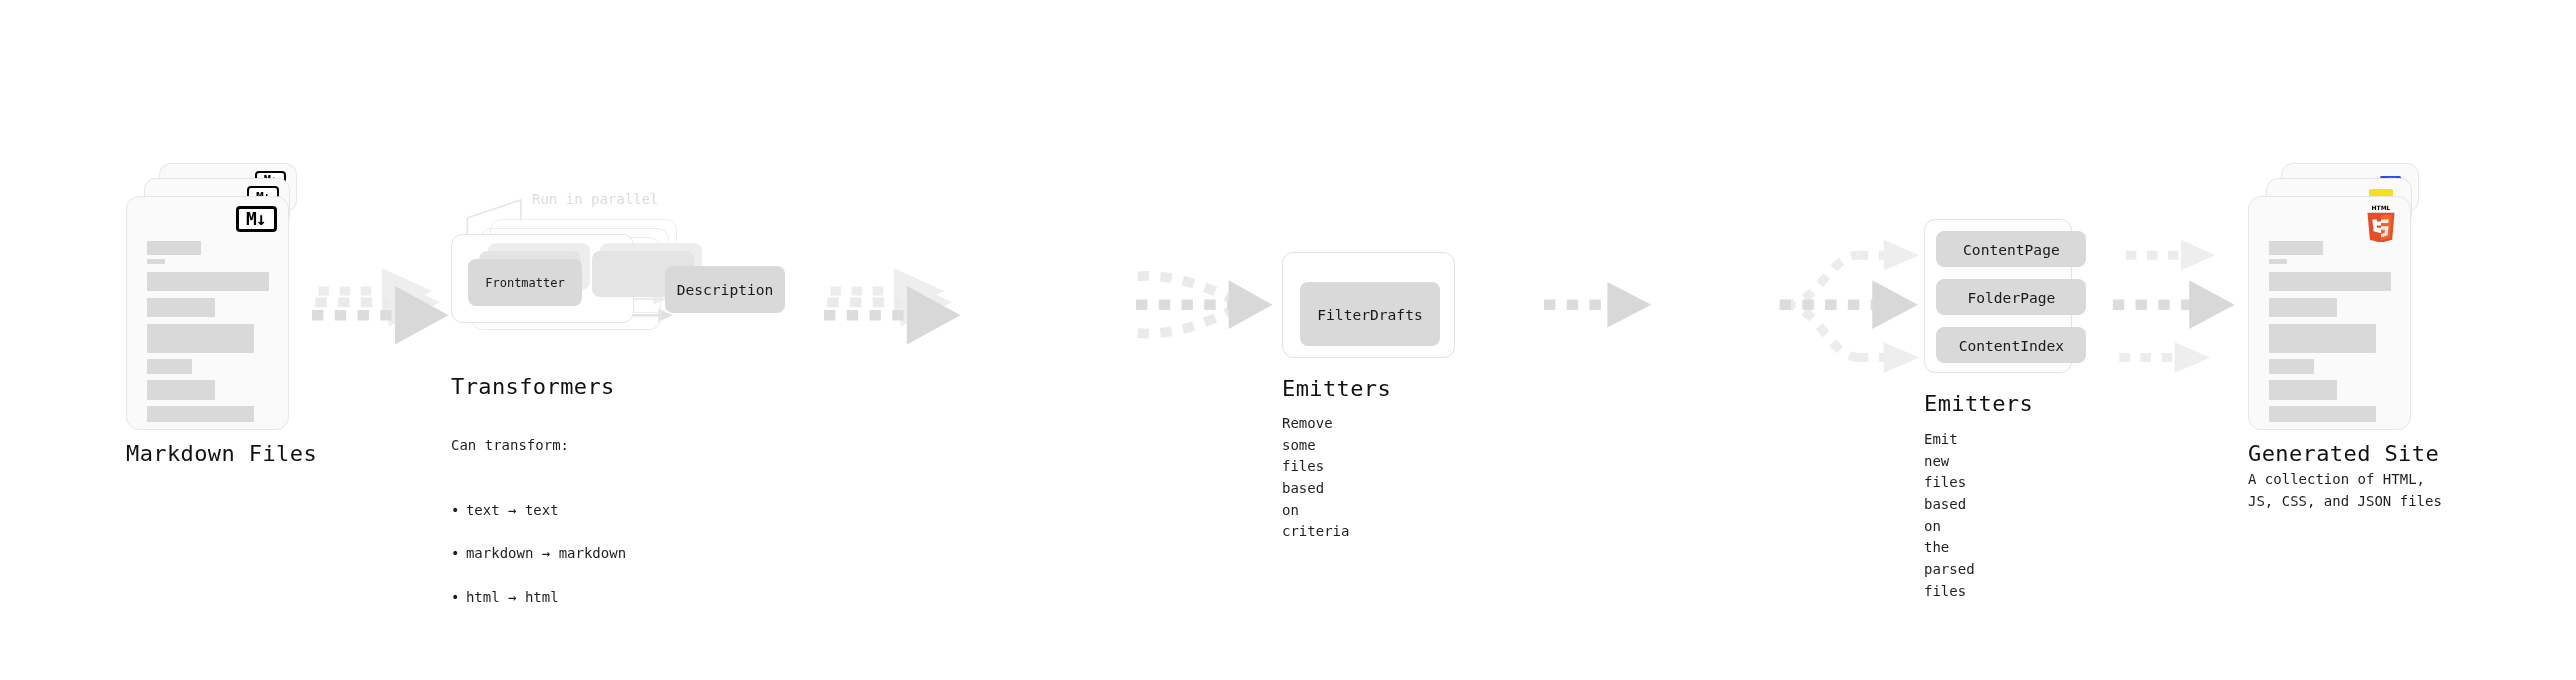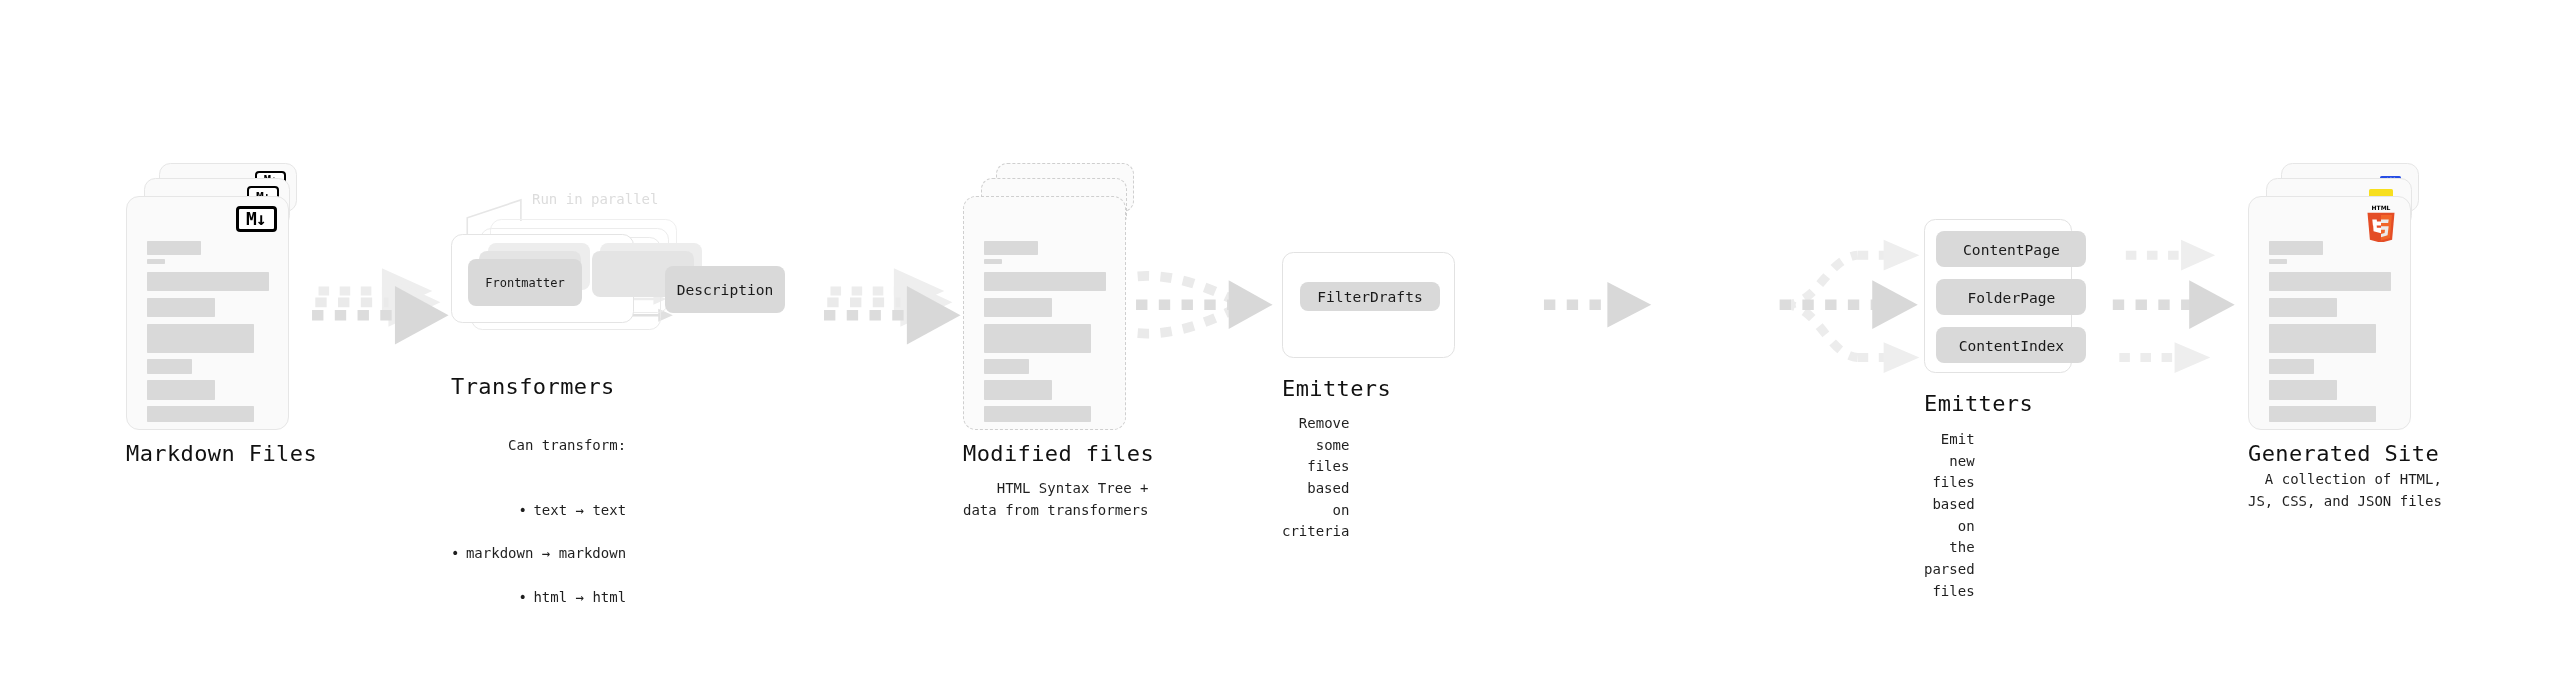--- a/index.html
+++ b/index.html
@@ -115,21 +115,20 @@
     color: #111111;
     white-space: nowrap;
     letter-spacing: 0.4px;
   }
   .caption-sub {
     position: absolute;
     font-size: 14px;
     line-height: 1.55;
     color: #1f1f1f;
     white-space: pre-line;
-    text-align: right;
   }
   .caption-sub ul { list-style: none; margin: 0; padding: 0; }
   .caption-sub li { white-space: nowrap; }
   .caption-sub li::before { content: "\2022"; margin-right: 6.5px; }
 
   .run-parallel-label {
     position: absolute;
     font-size: 14px;
     color: #dcdcdc;
     white-space: nowrap;
@@ -284,48 +283,24 @@
     <div class="caption-sub" style="left:0px; top:221px;">
       <div>Can transform:</div>
       <ul>
         <li>text → text</li>
         <li>markdown → markdown</li>
         <li>html → html</li>
       </ul>
     </div>
   </div>
 
-  <div class="node" style="left:963px; top:163px;">
-    <div class="card-stack" style="width:187px; height:268px;">
-
-      <div class="card dashed back2" style="left:32.5px; top:0px; width:138px; height:49px; border-radius:11.4px;"></div>
-      <div class="card dashed back1" style="left:18px; top:15.4px; width:146px; height:49px; border-radius:11.4px;"></div>
-
-      <div class="card dashed" style="left:0px; top:32.5px; width:163px; height:234px;">
-        <div class="card-body" style="top:44px;">
-          <div class="bar" style="width:54px;  height:14px; margin-bottom:4.1px;"></div>
-          <div class="bar" style="width:18.7px;  height:5.7px;  margin-bottom:7.3px;"></div>
-          <div class="bar" style="width:100%;  height:19.5px; margin-bottom:6.5px;"></div>
-          <div class="bar" style="width:56%;   height:19.5px; margin-bottom:6.5px;"></div>
-          <div class="bar" style="width:88%;   height:29px; margin-bottom:6.5px;"></div>
-          <div class="bar" style="width:37%;   height:14.6px; margin-bottom:6.5px;"></div>
-          <div class="bar" style="width:56%;   height:19.5px; margin-bottom:6.5px;"></div>
-          <div class="bar" style="width:88%;   height:16.3px;"></div>
-        </div>
-      </div>
-    </div>
-
-    <div class="caption-title" style="left:0px; top:278px;">Modified files</div>
-    <div class="caption-sub" style="left:0px; top:315px;">HTML Syntax Tree +
-data from transformers</div>
-  </div>
 
   <div class="node" style="left:1282px; top:252px;">
     <div class="group-box" style="left:0px; top:0px; width:173px; height:106px;">
-      <div class="pill" style="left:17px; top:29px; width:140px; height:29px; font-size:14.6px;">FilterDrafts</div>
+      <div class="pill" style="left:17px; top:29px; width:140px; height:64px; font-size:14.6px;">FilterDrafts</div>
     </div>
 
     <div class="caption-title" style="left:0px; top:124px;">Emitters</div>
     <div class="caption-sub" style="left:0px; top:161px;">Remove some files based
 on criteria</div>
   </div>
 
 
   <div class="node" style="left:1924px; top:219px;">
     <div class="group-box" style="left:0px; top:0px; width:148px; height:154px;">

